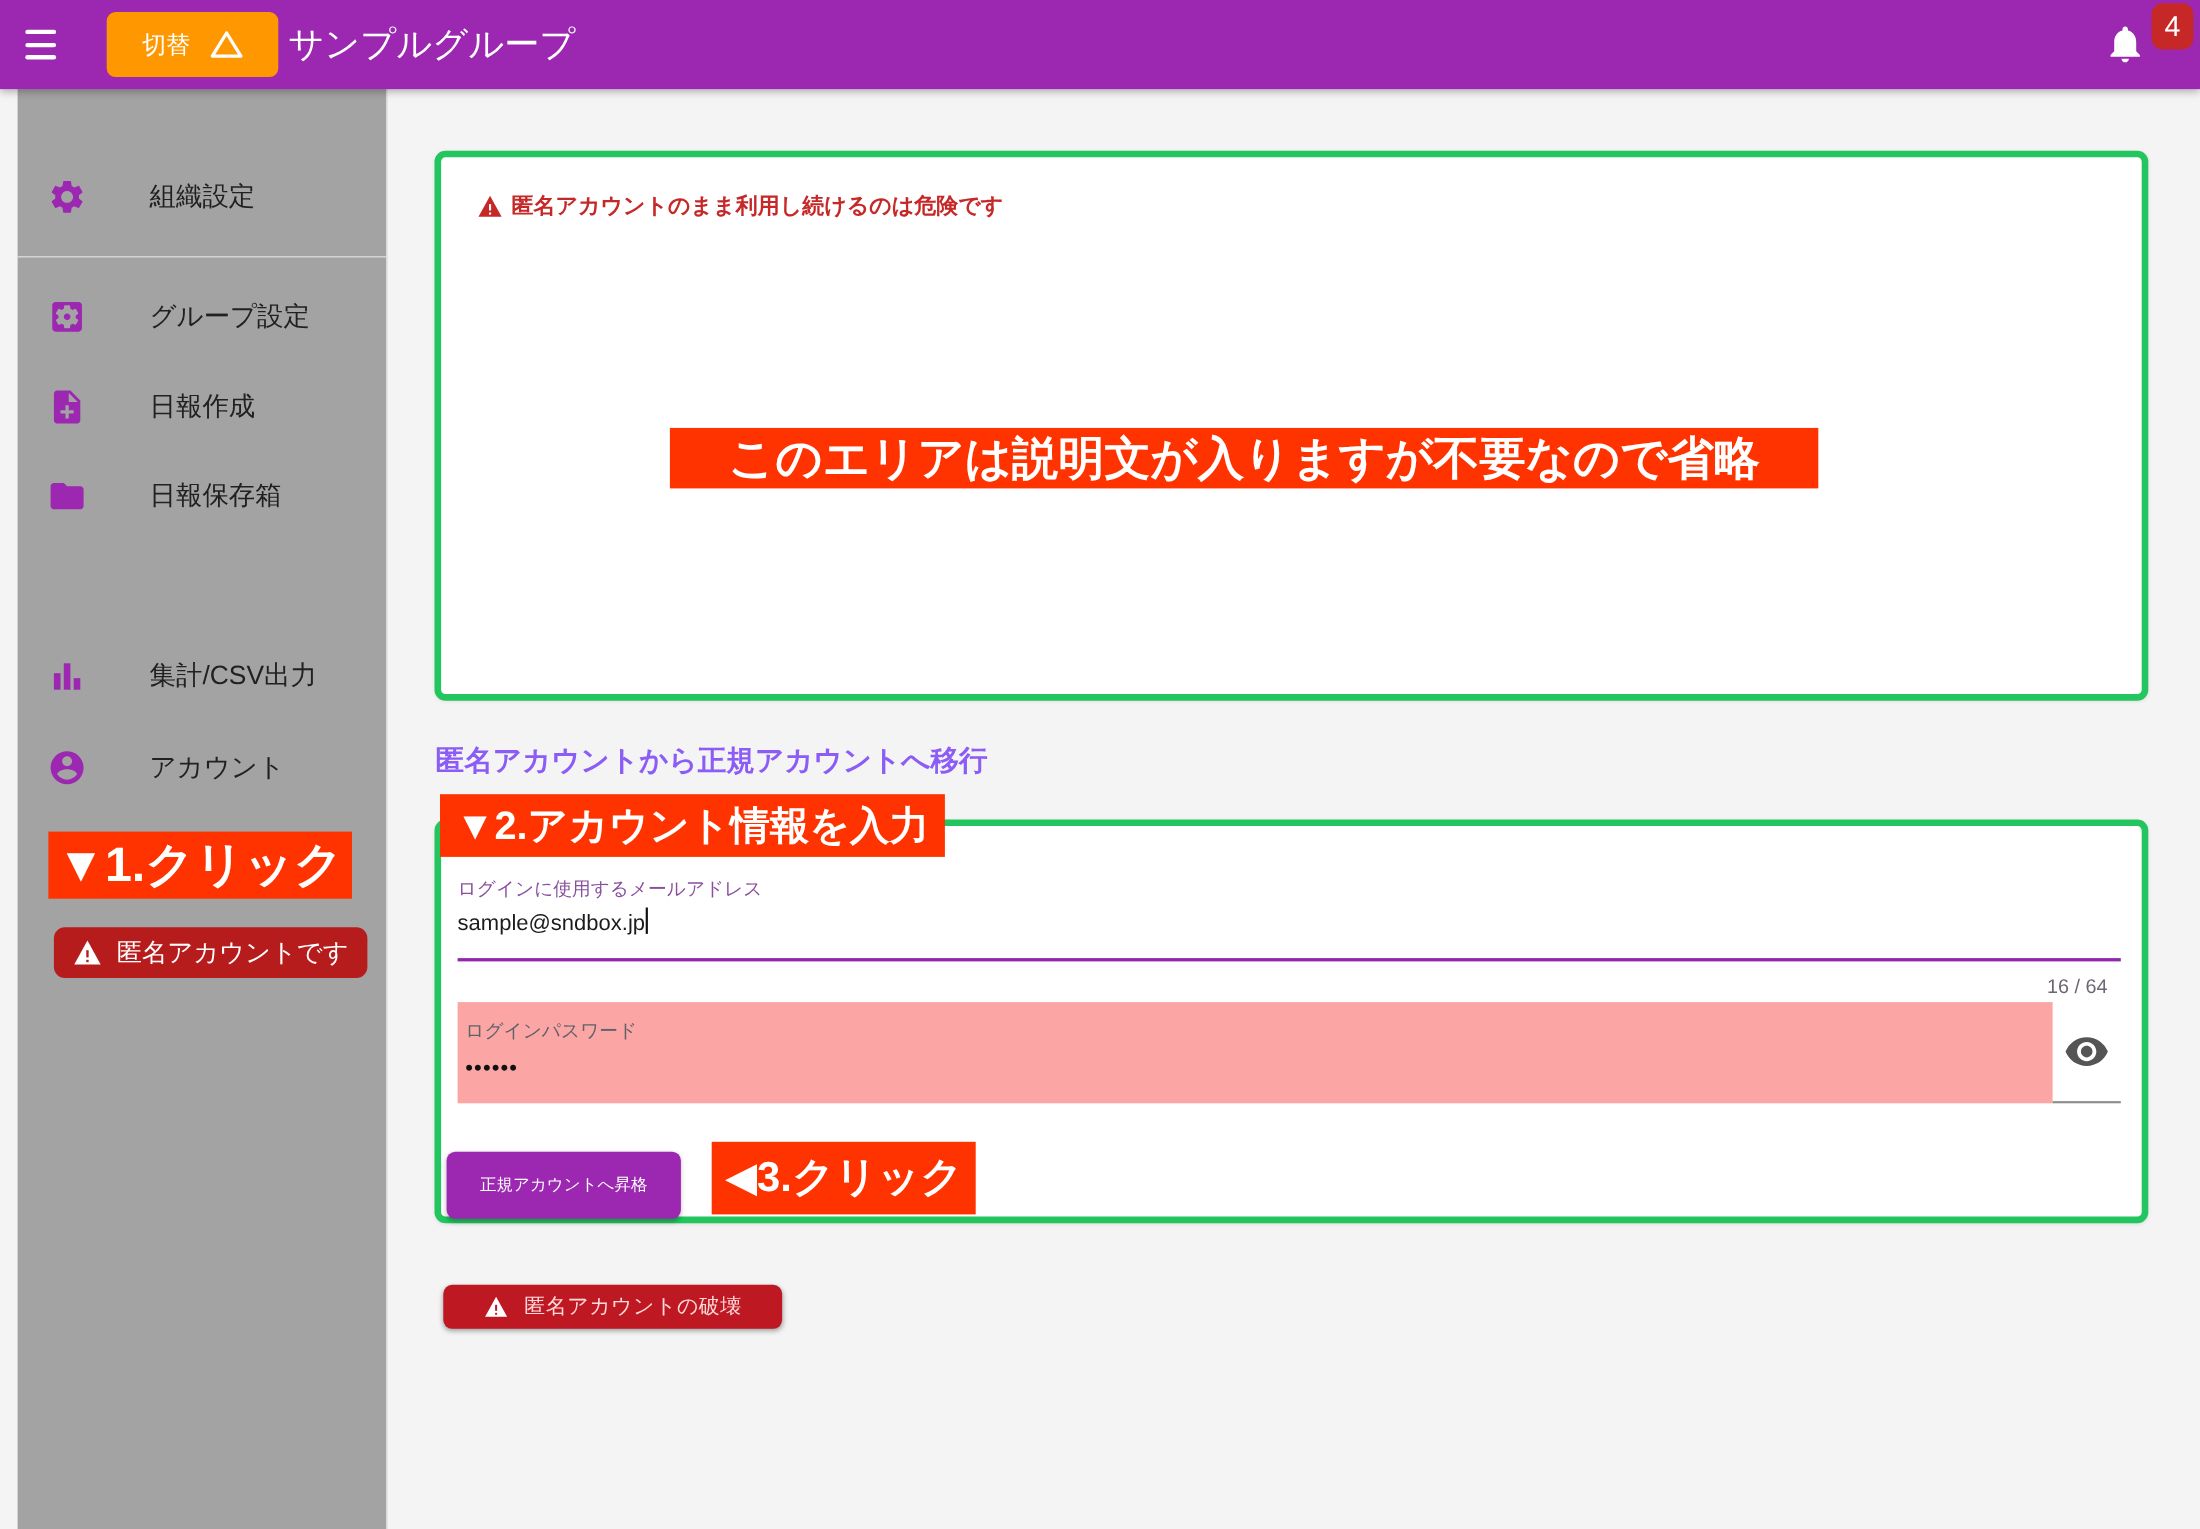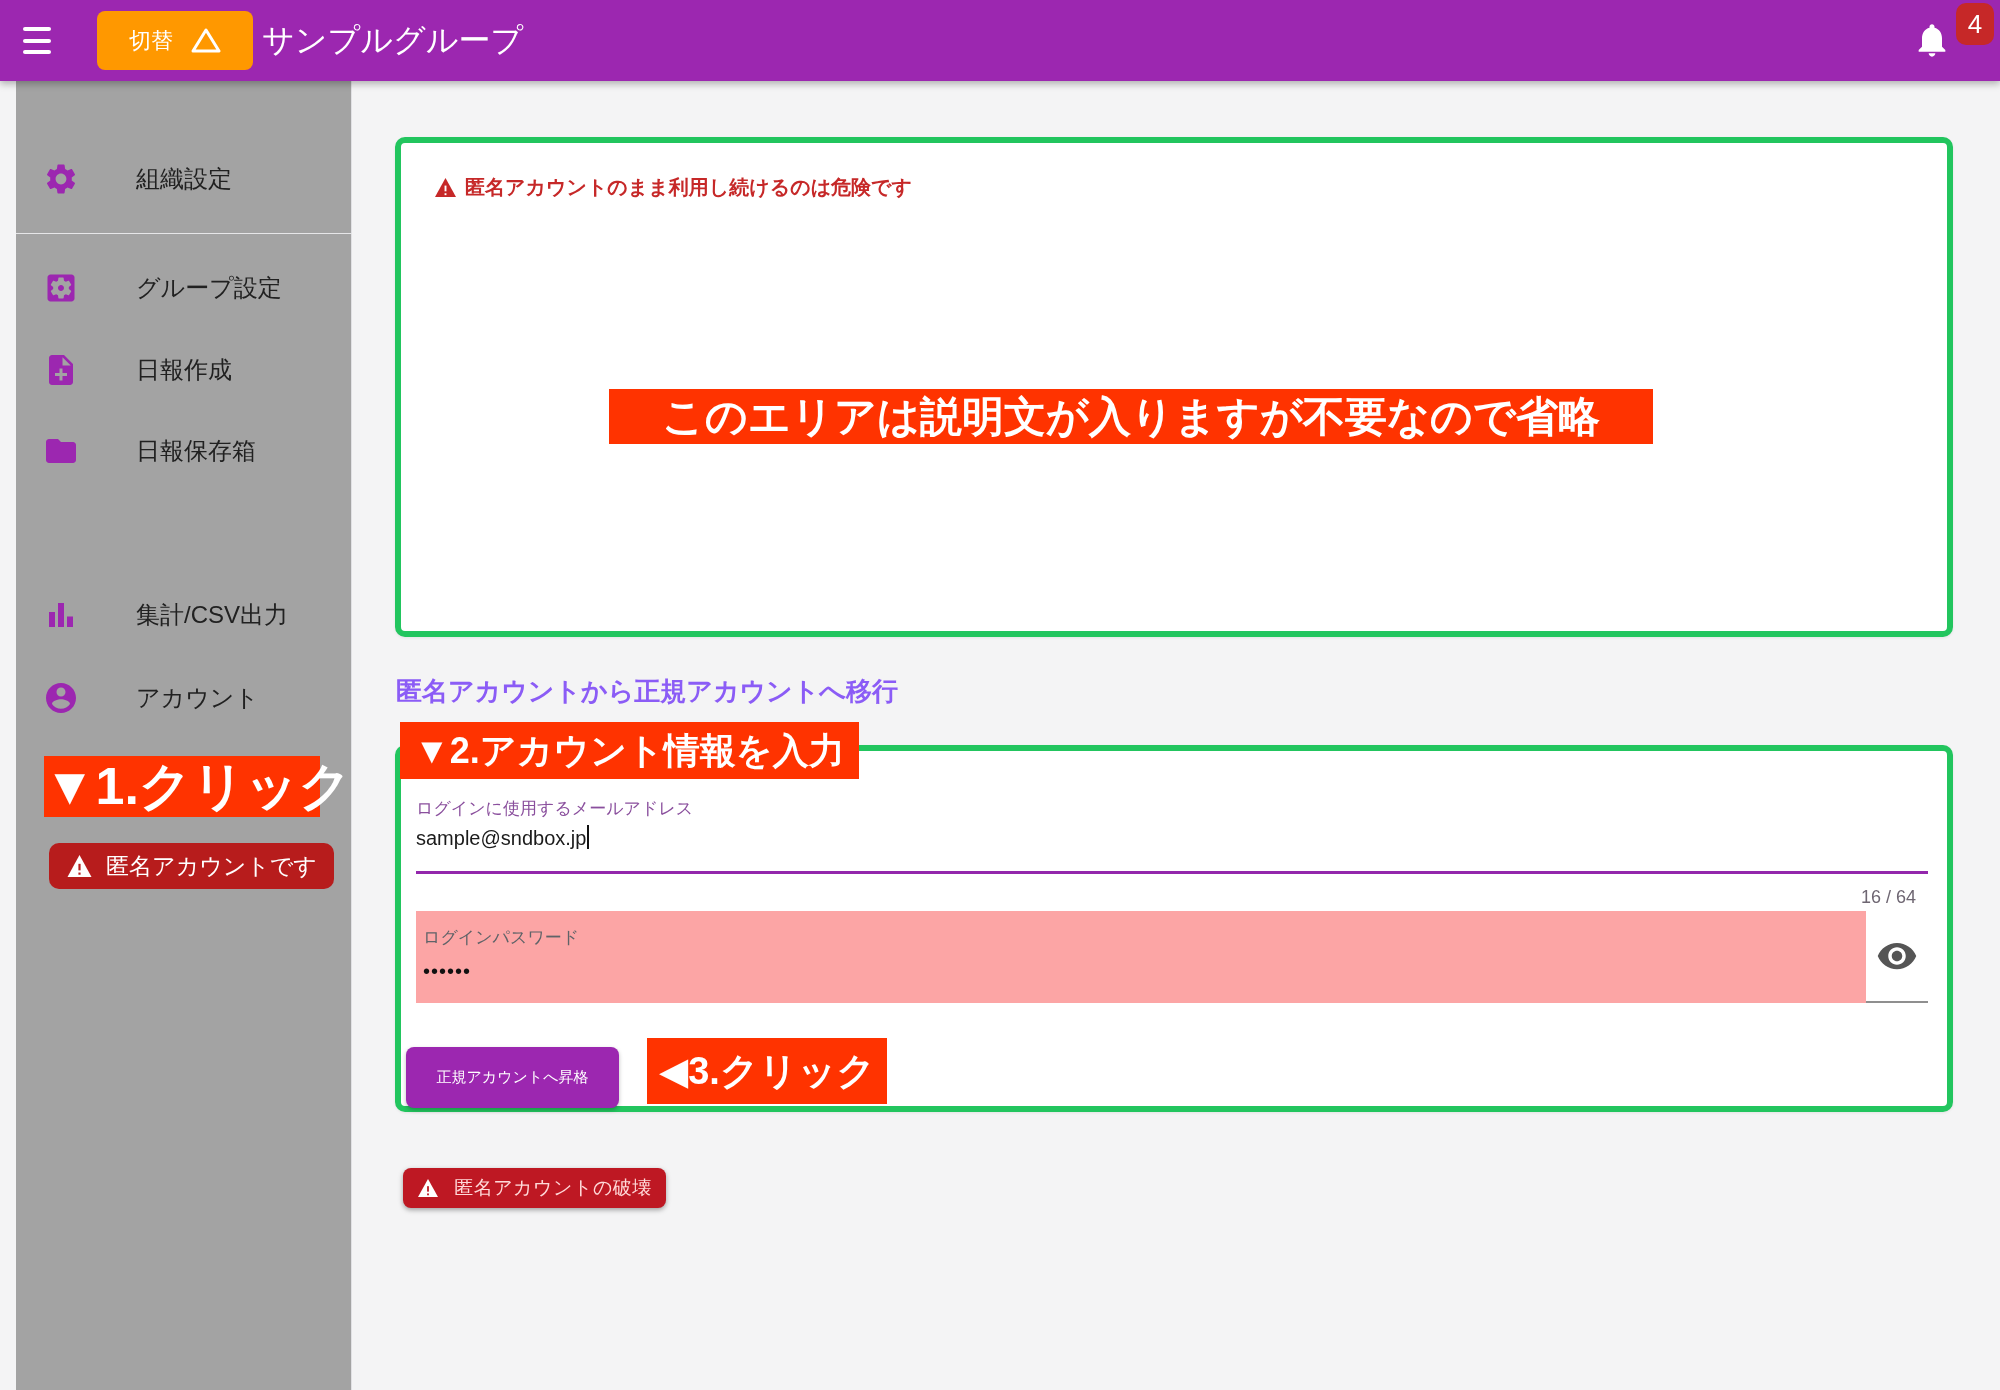--- a/index.html
+++ b/index.html
@@ -25,21 +25,21 @@
   
   .sidebar { position:absolute; left:16px; top:81px; width:336px; height:1309px; background:#a3a3a3;
              border-right:1px solid #e1e1e4; z-index:10; }
   .nav-item { position:absolute; left:0; width:336px; height:48px; cursor:pointer; }
   .nav-item svg { position:absolute; left:27px; top:6px; width:36px; height:36px; fill:#9C27B0; }
   .nav-label { position:absolute; left:120px; top:0; line-height:48px; font-size:24px; color:#212121; white-space:nowrap; }
   .side-divider { position:absolute; left:0; top:152px; width:336px; height:0; border-top:1px solid #e6e6e8; }
 
   .annotation { background:#FF3300; color:#fff; font-weight:bold; white-space:nowrap; }
   .annotation-1 { position:absolute; left:28px; top:675px; width:276px; height:61px; line-height:61px;
-                  font-size:52px; text-align:center; }
+                  font-size:44px; text-align:center; }
   .anon-badge { position:absolute; left:33px; top:762px; width:285px; height:46px; background:#B71C1C;
                 border-radius:10px; display:flex; align-items:center; justify-content:center; gap:13px; }
   .anon-badge svg { width:27px; height:24px; }
   .anon-badge span { color:#fff; font-size:23px; white-space:nowrap; }
 
   
   .card { position:absolute; background:#fff; border:6px solid #22c55e; border-radius:10px;
           box-shadow:0 1px 3px rgba(0,0,0,0.07); }
   .info-card { left:395px; top:137px; width:1558px; height:500px; }
   .warning-row { position:absolute; left:33px; top:31px; display:flex; align-items:center; gap:8px; }
@@ -65,21 +65,21 @@
   .password-dots { margin-top:11px; font-size:20px; color:#111; letter-spacing:1px; }
   .password-suffix { width:62px; height:92px; border-bottom:2px solid #8f8f8f; display:flex;
                      align-items:center; justify-content:center; }
   .password-suffix svg { width:42px; height:42px; fill:#555; cursor:pointer; }
   .submit-btn { position:absolute; left:5px; top:296px; width:213px; height:61px; background:#9C27B0;
                 color:#fff; font-size:15px; border:none; border-radius:8px; cursor:pointer;
                 box-shadow:0 2px 4px rgba(0,0,0,0.25); white-space:nowrap;
                 font-family:"Liberation Sans","DejaVu Sans",sans-serif; }
   .annotation-3 { position:absolute; left:246px; top:287px; height:66px; line-height:66px; font-size:38px; padding:0 12px; }
 
-  .destroy-btn { position:absolute; left:403px; top:1168px; width:263px; height:40px; background:#BE1823;
+  .destroy-btn { position:absolute; left:403px; top:1168px; width:308px; height:40px; background:#BE1823;
                  border:none; border-radius:8px; cursor:pointer; display:flex; align-items:center;
                  justify-content:center; gap:15px; box-shadow:0 2px 5px rgba(0,0,0,0.35);
                  font-family:"Liberation Sans","DejaVu Sans",sans-serif; }
   .destroy-btn svg { width:22px; height:20px; }
   .destroy-btn span { color:#ffd9d9; font-size:19px; letter-spacing:0.5px; white-space:nowrap; }
 </style>
 </head>
 <body>
 
 <div class="page">

